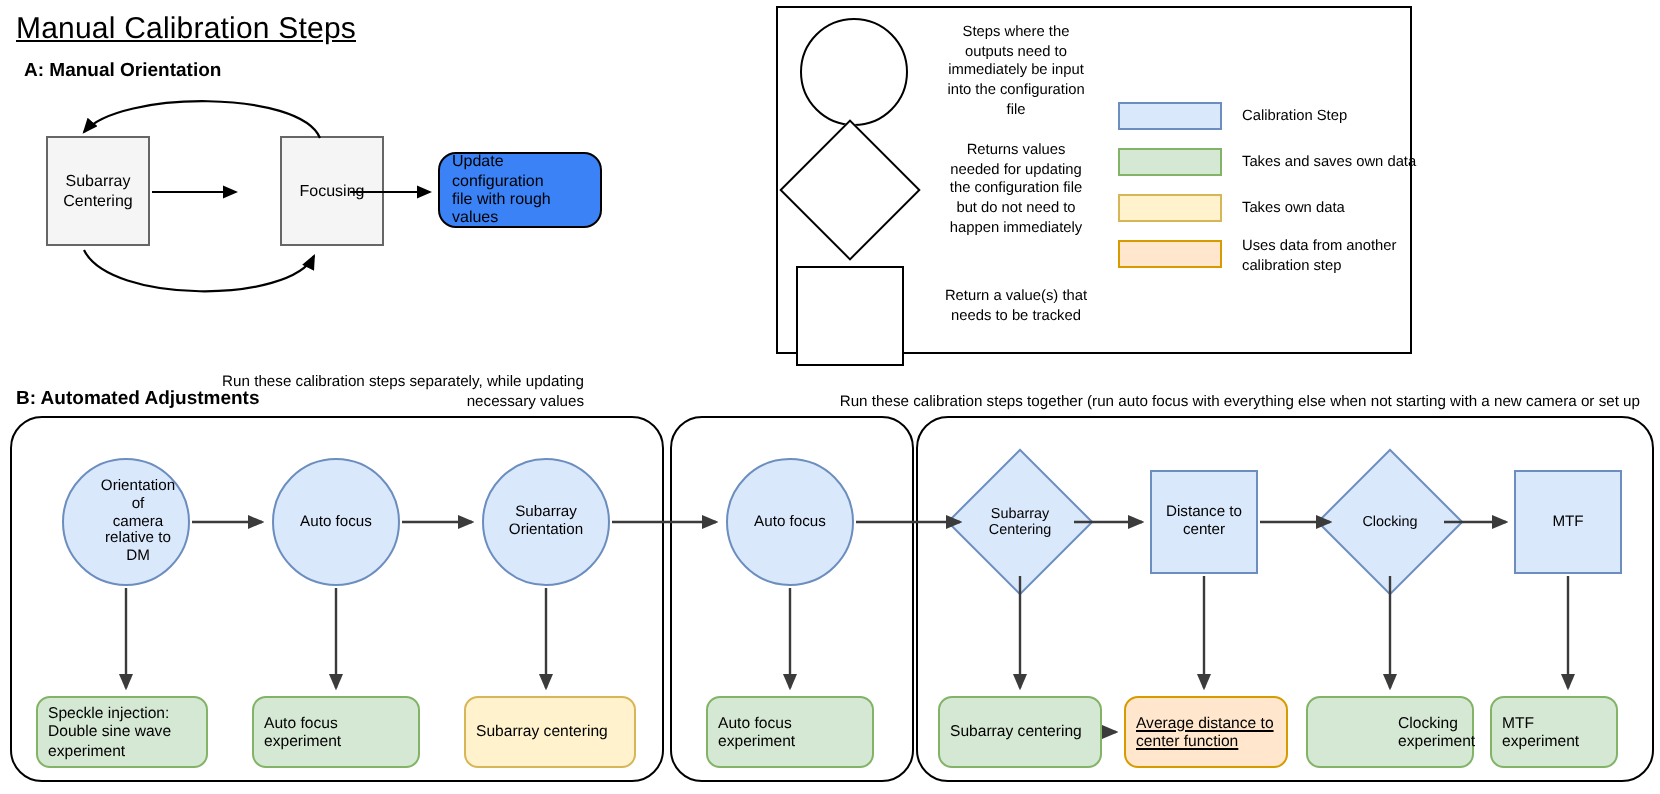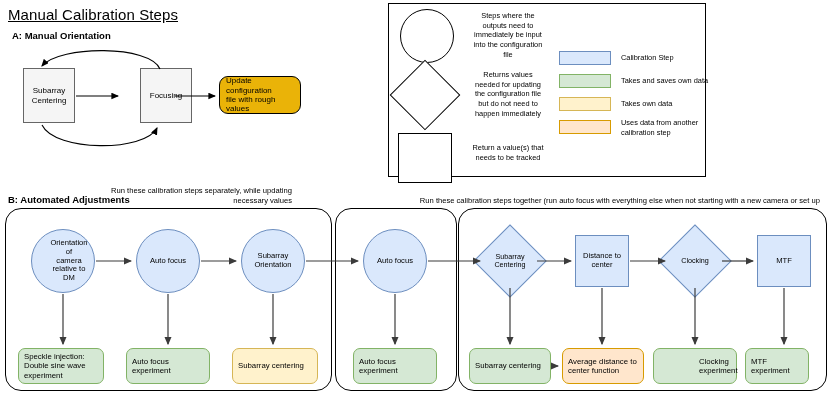--- a/index.html
+++ b/index.html
@@ -10,36 +10,36 @@
   .section-label{font-size:9.5px;font-weight:bold;}
   #label-a{left:12px;top:30px;}
   #label-b{left:8px;top:194px;}
 
   
   .node{box-sizing:border-box;display:flex;align-items:center;justify-content:center;
         text-align:center;line-height:1.18;}
   .n-text{display:block;padding:0 3px;}
 
   .grey-box{background:#f5f5f5;border:1px solid #666666;font-size:8px;}
-  .round-box{background:#eab308;border:1px solid #000000;border-radius:9px;font-size:8px;
+  .round-box{background:#3b82f6;border:1px solid #000000;border-radius:9px;font-size:8px;
              justify-content:flex-end;text-align:left;}
   .round-box .n-text{padding-left:6px;}
 
   .blue-circle{background:#dae8fc;border:1px solid #6c8ebf;border-radius:50%;font-size:7.6px;}
   .blue-box{background:#dae8fc;border:1px solid #6c8ebf;font-size:7.6px;}
   .blue-diamond-wrap{position:absolute;}
   .blue-diamond{width:100%;height:100%;background:#dae8fc;border:1px solid #6c8ebf;
                 transform:rotate(45deg);position:absolute;left:0;top:0;box-sizing:border-box;}
   .diamond-label{position:absolute;left:0;top:0;width:100%;height:100%;display:flex;
                  align-items:center;justify-content:center;text-align:center;font-size:7.2px;
                  line-height:1.15;}
 
   .green-box{background:#d5e8d4;border:1px solid #82b366;border-radius:7px;font-size:7.8px;}
   .yellow-box{background:#fff2cc;border:1px solid #d6b656;border-radius:7px;font-size:7.8px;}
-  .orange-box{background:#ffe6cc;border:1px solid #d79b00;border-radius:7px;font-size:7.8px;}
+  .orange-box{background:#ffe6cc;border:1px solid #d79b00;border-radius:7px;font-size:7.8px;text-decoration:underline;}
   .lbox{justify-content:flex-start;text-align:left;}
   .lbox .n-text{padding-left:5px;}
 
   
   #legend-frame{left:388px;top:3px;width:316px;height:172px;border:1px solid #000;background:#fff;}
   .legend-shape-outline{border:1px solid #000;background:#fff;}
   .legend-desc{font-size:7.4px;text-align:center;line-height:1.3;}
   .swatch{width:52px;height:14px;box-sizing:border-box;}
   .sw-blue{background:#dae8fc;border:1px solid #6c8ebf;}
   .sw-green{background:#d5e8d4;border:1px solid #82b366;}

